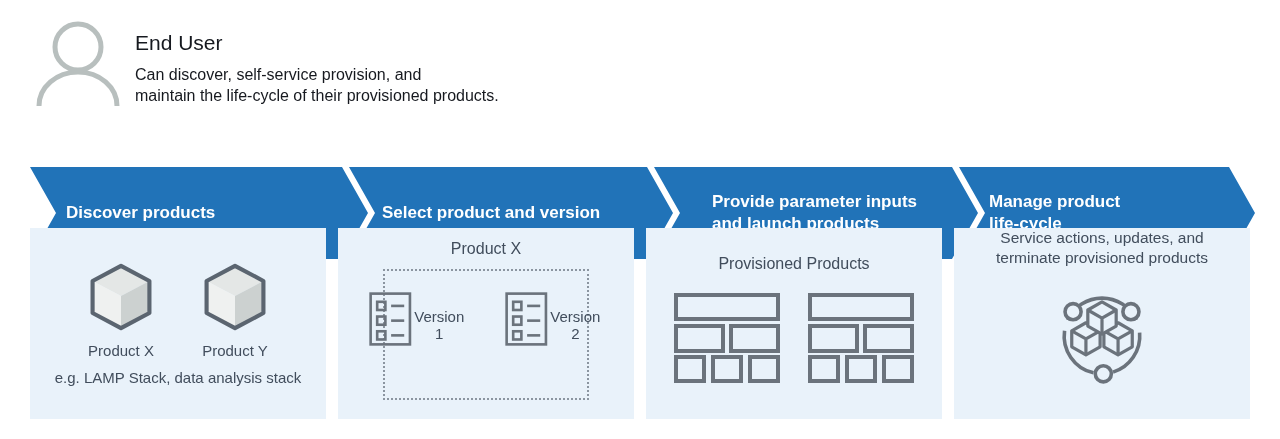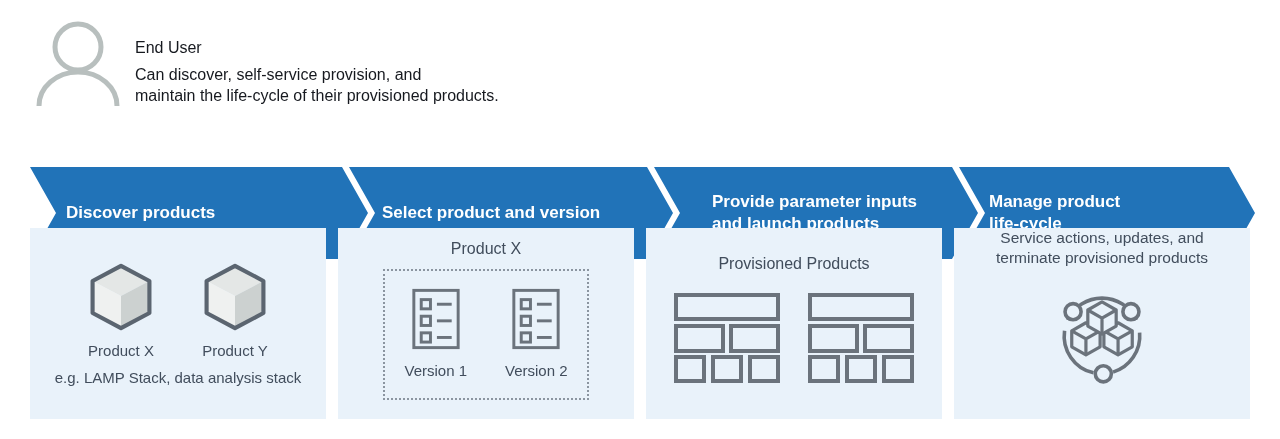--- a/index.html
+++ b/index.html
@@ -15,21 +15,21 @@
     --panel-text:#414d5c;
     --arrow-text:#ffffff;
   }
   html,body{margin:0;padding:0;background:#ffffff;}
   .stage{
     position:relative;width:1280px;height:439px;background:#ffffff;overflow:hidden;
     font-family:"Liberation Sans","DejaVu Sans",sans-serif;color:var(--heading-text);
   }
   
   .avatar-svg{position:absolute;left:33px;top:10px;}
-  .hdr-title{position:absolute;left:135px;top:39px;font-size:16px;font-weight:500;color:var(--heading-text);}
+  .hdr-title{position:absolute;left:135px;top:31px;font-size:21px;font-weight:500;color:var(--heading-text);}
   .hdr-desc{position:absolute;left:135px;top:64px;font-size:16px;line-height:21px;color:var(--heading-text);}
   
   .arrows-wrap{position:absolute;left:30px;top:131px;width:1226px;height:92px;margin-top:36px;}
   .arrows-wrap svg{position:absolute;left:0;top:0;}
   .arrow-seg{fill:var(--arrow-blue);}
   .arrow-label{
     position:absolute;top:50%;transform:translateY(-50%);
     color:var(--arrow-text);font-size:17px;font-weight:bold;line-height:22px;white-space:pre;
   }
   .arrow-label span{display:block;}
@@ -50,21 +50,21 @@
   .cubes-row{display:flex;gap:48px;}
   .cube-fig{display:flex;flex-direction:column;align-items:center;}
   .cube-fig .icon-label{margin-top:9px;}
   .discover-caption{margin-top:auto;margin-bottom:33px;font-size:15px;color:var(--panel-text);}
   
   .p-select{padding-top:12px;}
   .dotted-box{
     margin-top:11px;width:206px;height:131px;border:2px dotted #8b95a0;box-sizing:border-box;
     display:flex;justify-content:center;align-items:flex-start;gap:38px;padding-top:17px;
   }
-  .ver-fig{display:flex;flex-direction:column;align-items:center;}
+  .ver-fig{display:flex;flex-direction:row;align-items:center;}
   .ver-fig .icon-label{margin-top:12px;}
   
   .p-provision{padding-top:27px;}
   .grids-row{display:flex;gap:28px;margin-top:20px;}
   
   .p-manage{padding-top:0;}
   .manage-text{font-size:15.5px;line-height:20px;text-align:center;color:var(--panel-text);}
   .manage-text span{display:block;}
   .manage-icon{margin-top:16px;}
   

